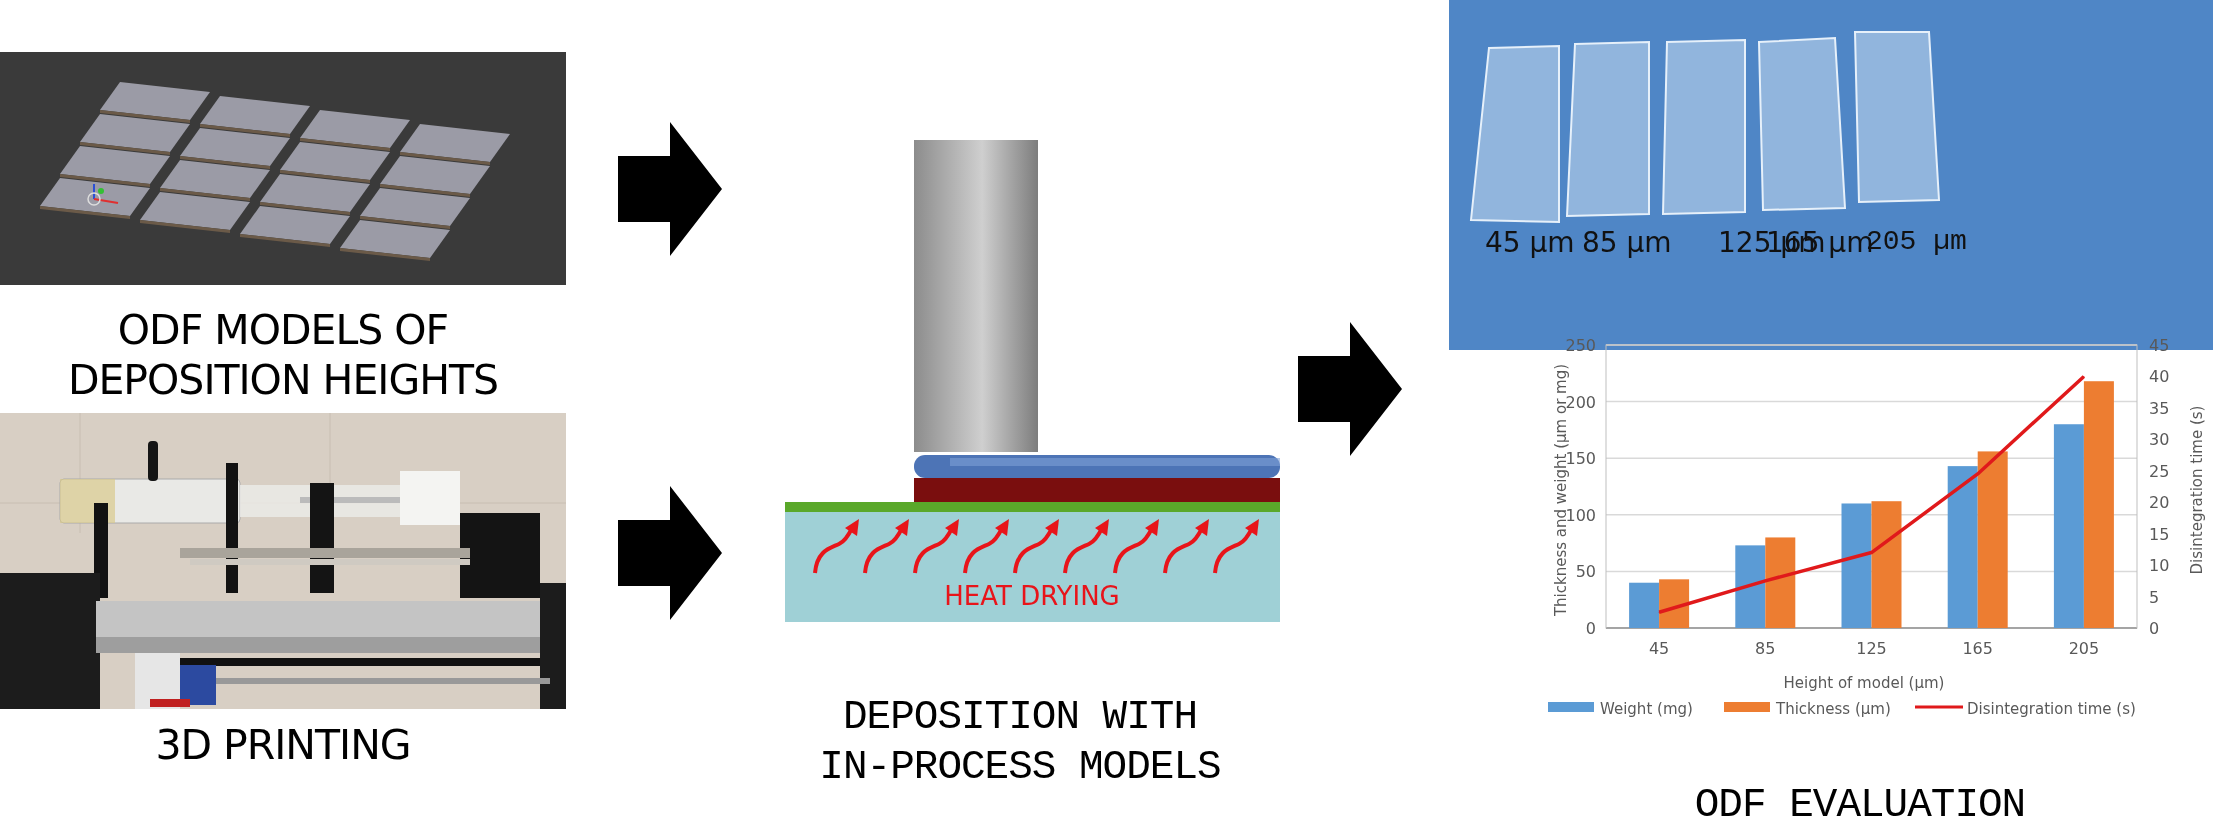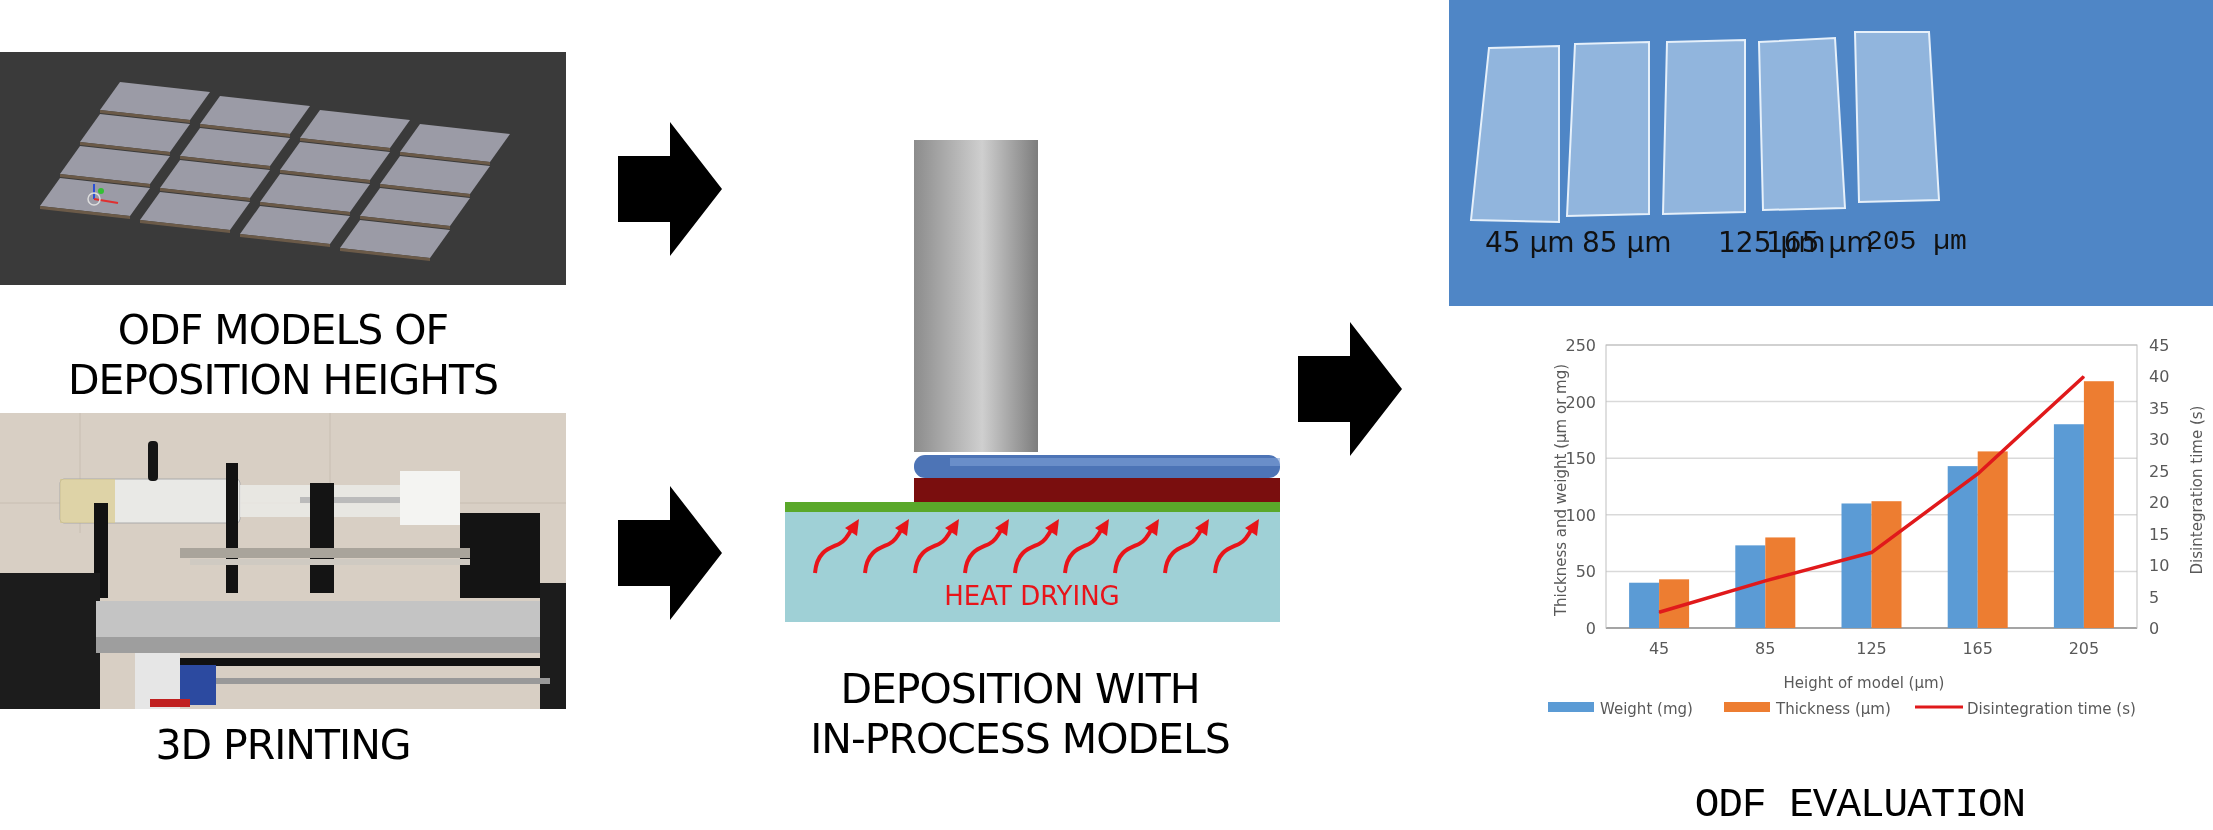--- a/index.html
+++ b/index.html
@@ -14,21 +14,21 @@
   
   #printer { left: 0; top: 413px; width: 566px; height: 296px; background: linear-gradient(#d9d1c7, #cfc6bb); overflow: hidden; }
 
   
   .arrow { position: absolute; width: 104px; height: 134px; }
 
   
   #depo { left: 770px; top: 130px; width: 510px; height: 500px; text-align: right; }
 
   
-  #films { left: 1449px; top: 0; width: 764px; height: 306px; background: #4f86c6; }
+  #films { left: 1449px; top: 0; width: 764px; height: 350px; background: #4f86c6; }
   .film-label { position: absolute; top: 226px; font-size: 28px; color: #111; font-family: "DejaVu Sans", sans-serif; white-space: nowrap; }
 
   
   #chart { left: 1530px; top: 320px; width: 683px; height: 420px; }
   #chart text { font-family: "DejaVu Sans", sans-serif; fill: #595959; }
 </style>
 </head>
 <body>
 
 <div id="models" class="abs">
@@ -158,21 +158,21 @@
         <path d="M345,443 C347,420 361,418 369,414 S381,400 383,396" fill="none" stroke="#e8141a" stroke-width="4"></path>
         <polygon points="375,398 389,389 387,406" fill="#e8141a"></polygon>
         <path d="M395,443 C397,420 411,418 419,414 S431,400 433,396" fill="none" stroke="#e8141a" stroke-width="4"></path>
         <polygon points="425,398 439,389 437,406" fill="#e8141a"></polygon>
         <path d="M445,443 C447,420 461,418 469,414 S481,400 483,396" fill="none" stroke="#e8141a" stroke-width="4"></path>
         <polygon points="475,398 489,389 487,406" fill="#e8141a"></polygon>
       </g>
     <text x="262" y="475" text-anchor="middle" font-size="26" fill="#e8141a" font-family="DejaVu Sans, sans-serif">HEAT DRYING</text>
   </svg>
 </div>
-<div class="caption" style="left:780px; top:664px; width:480px;">
+<div class="caption" style="left:780px; top:692px; width:480px;font-family:Liberation Mono, monospace;">
   <div>DEPOSITION WITH</div>
   <div>IN-PROCESS MODELS</div>
 </div>
 
 <div id="films" class="abs">
   <svg width="764" height="282" style="position:absolute;left:0;top:0;">
     <g fill="#c8dcf0" fill-opacity="0.55" stroke="#e6f0fa" stroke-width="2">
       <polygon points="40,48 110,46 110,222 22,220"></polygon>
       <polygon points="126,44 200,42 200,214 118,216"></polygon>
       <polygon points="218,42 296,40 296,212 214,214"></polygon>

